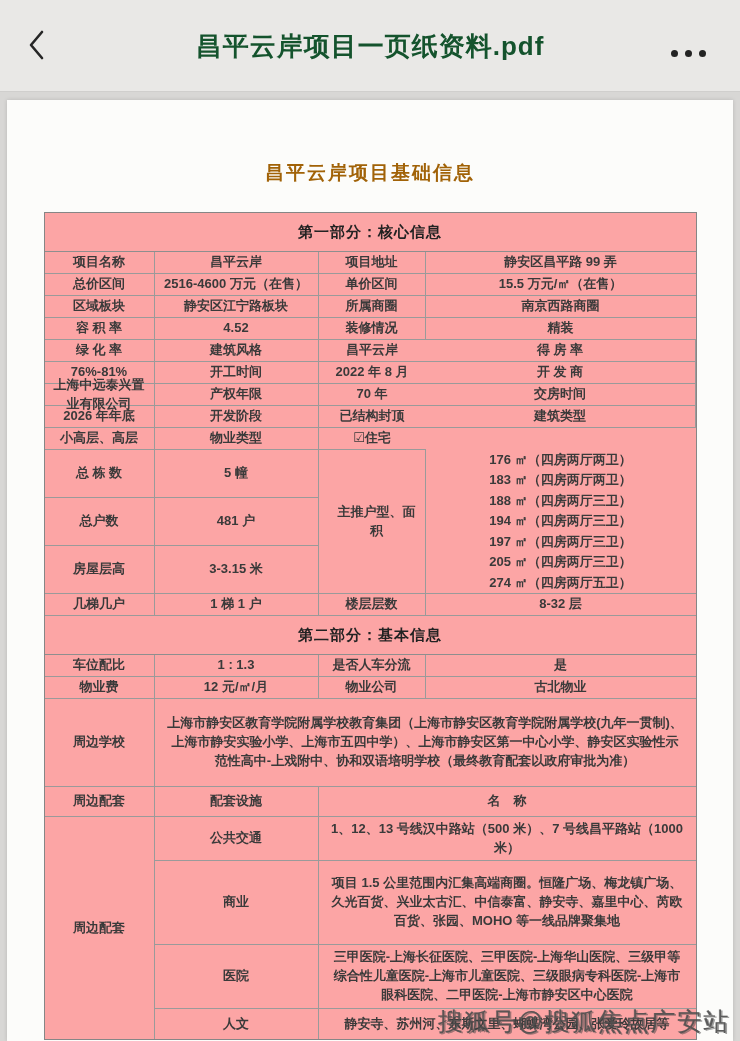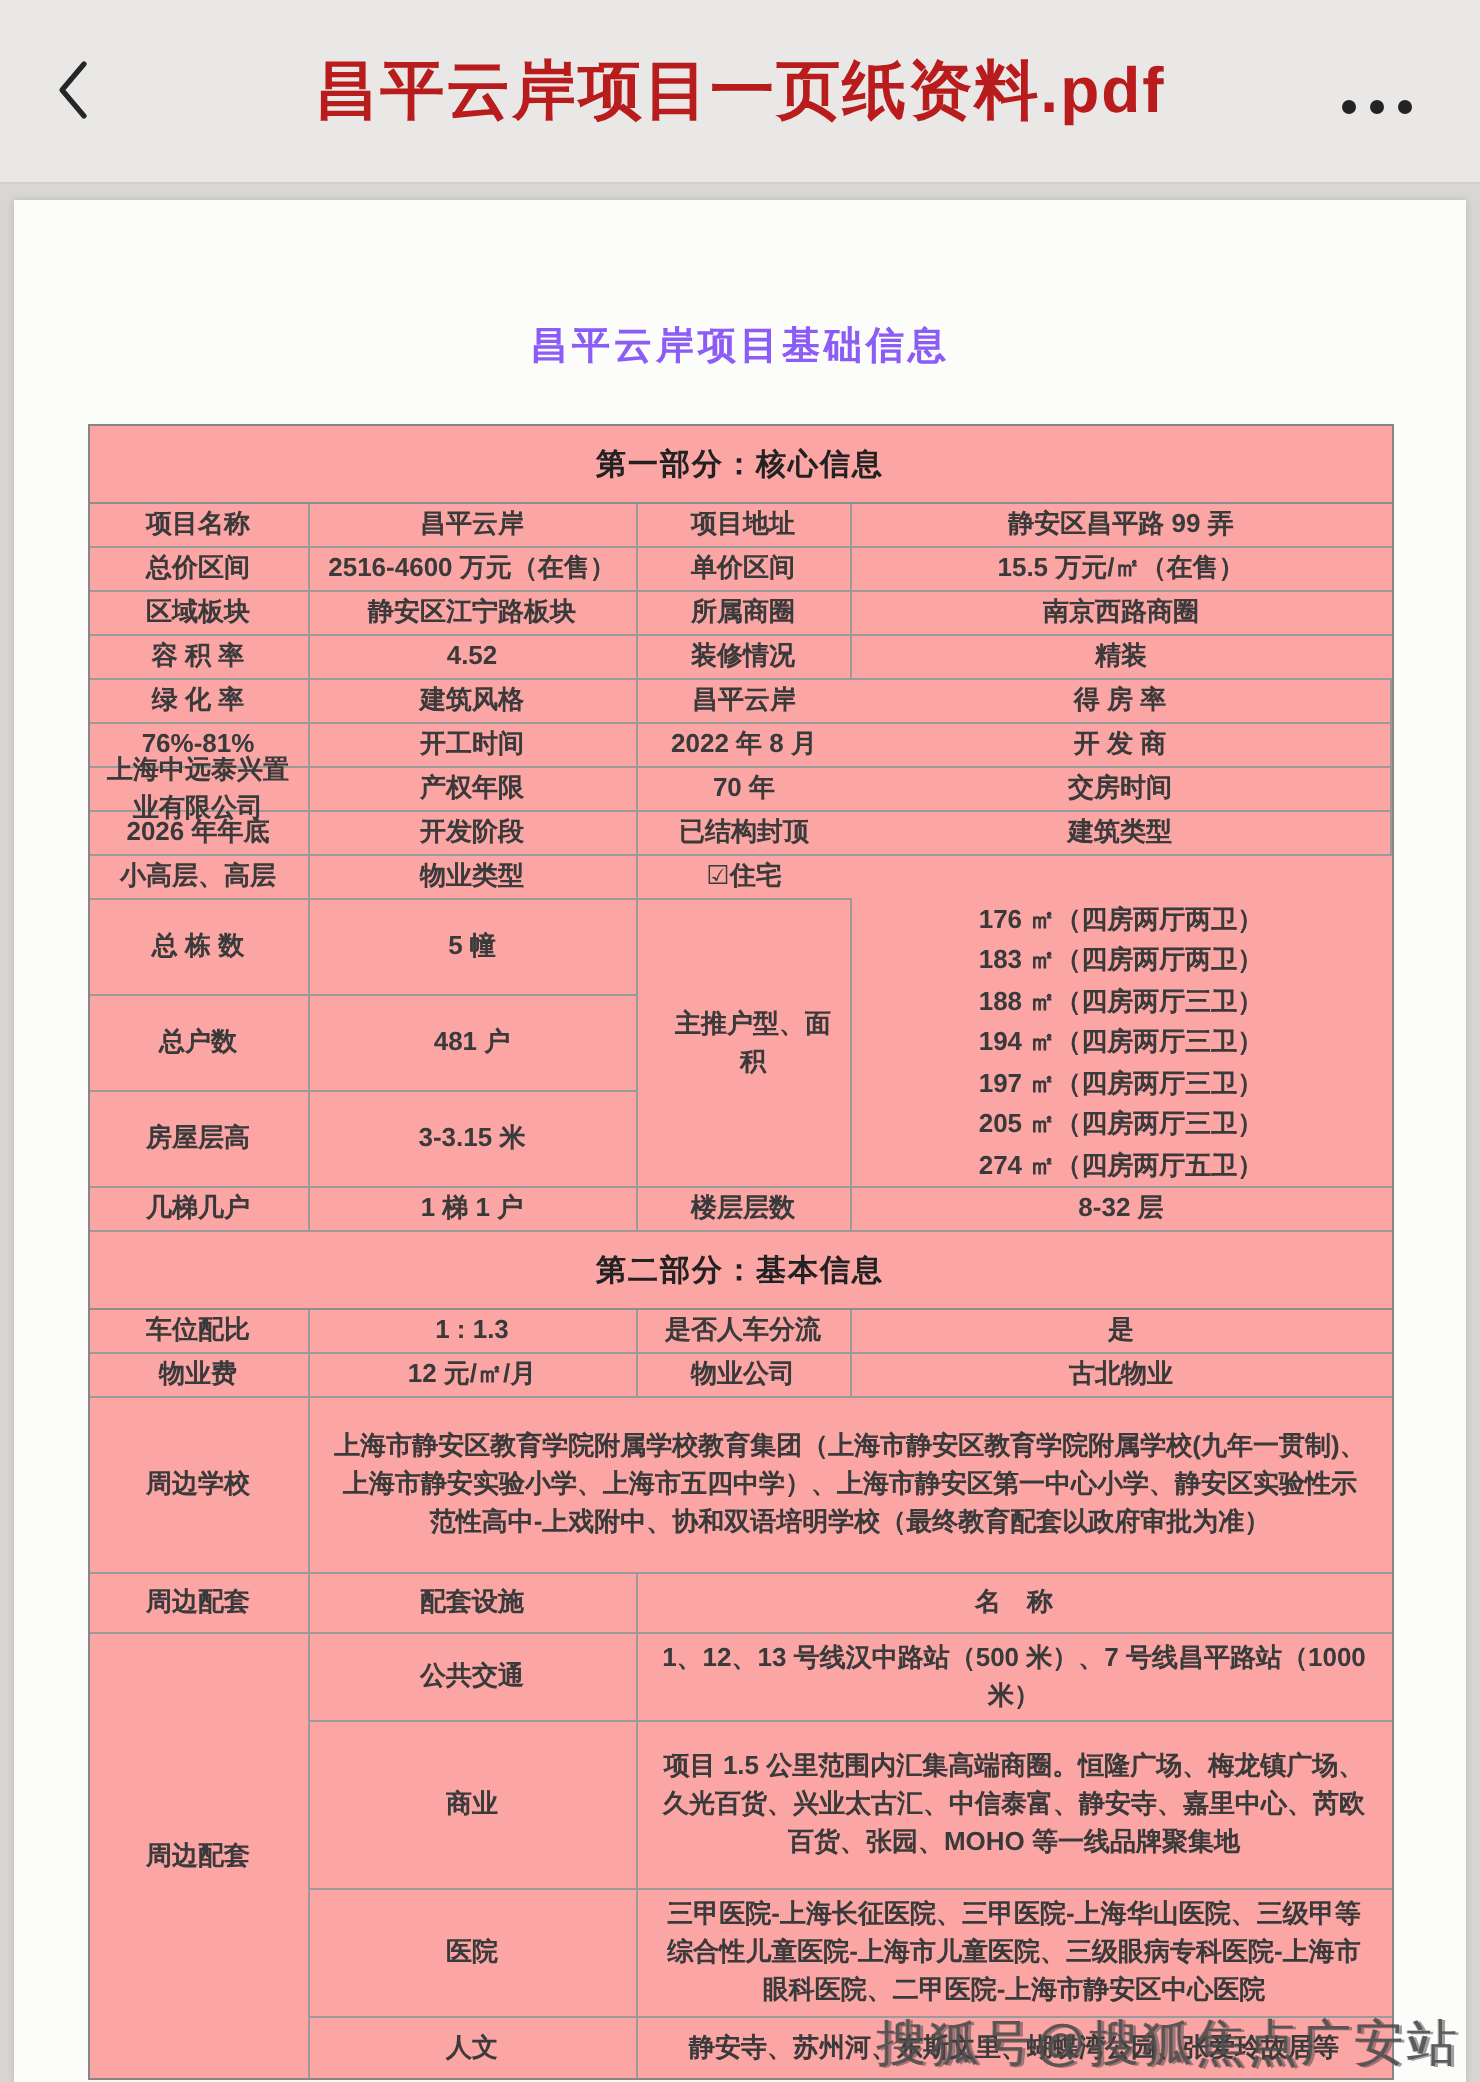--- a/index.html
+++ b/index.html
@@ -18,39 +18,39 @@
     border-bottom: 1px solid #d0cfcd;
   }
   .back-btn {
     position: absolute; left: 22px; top: 30px; width: 30px; height: 34px;
     display: flex; align-items: center; justify-content: center;
     cursor: pointer;
   }
   .appbar-title {
     position: absolute; left: 70px; right: 70px; top: 0; height: 92px;
     display: flex; align-items: center; justify-content: center;
-    font-size: 32px; font-weight: 700; color: #b91c1c;
+    font-size: 26px; font-weight: 700; color: #14532d;
     letter-spacing: 1px; white-space: nowrap;
   }
   .menu-btn {
     position: absolute; right: 26px; top: 40px; width: 52px; height: 26px;
     display: flex; align-items: center; justify-content: center; gap: 7px;
     cursor: pointer;
   }
   .menu-btn i { width: 7px; height: 7px; border-radius: 50%; background: #232323; }
   
   .page {
     position: absolute; left: 7px; right: 7px; top: 100px; bottom: 0;
     background: #fcfcfa;
     box-shadow: 0 0 4px rgba(0,0,0,.15);
   }
   .doc-title {
     padding-top: 60px;
     text-align: center;
-    font-size: 19px; font-weight: 700; color: #8b5cf6;
+    font-size: 19px; font-weight: 700; color: #a16207;
     letter-spacing: 2px;
   }
   
   .tbl {
     width: 653px; margin: 26px auto 0;
     border: 1px solid #868686;
     font-size: 13px; font-weight: 600; color: #3a3a3a;
     background: #fca5a5;
   }
   .sec {

